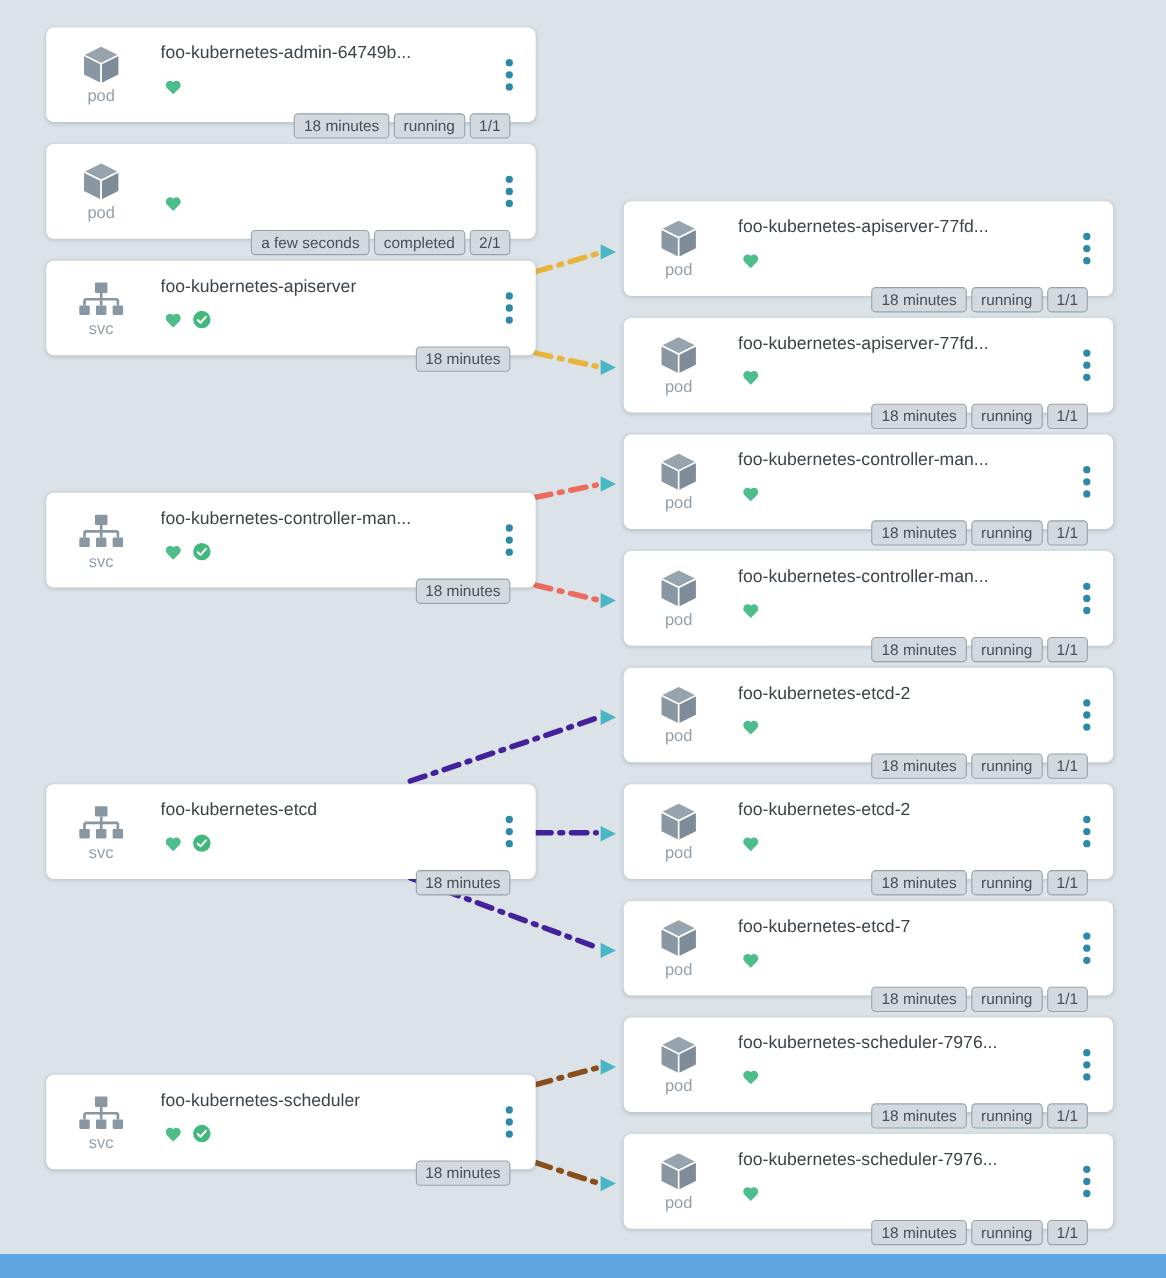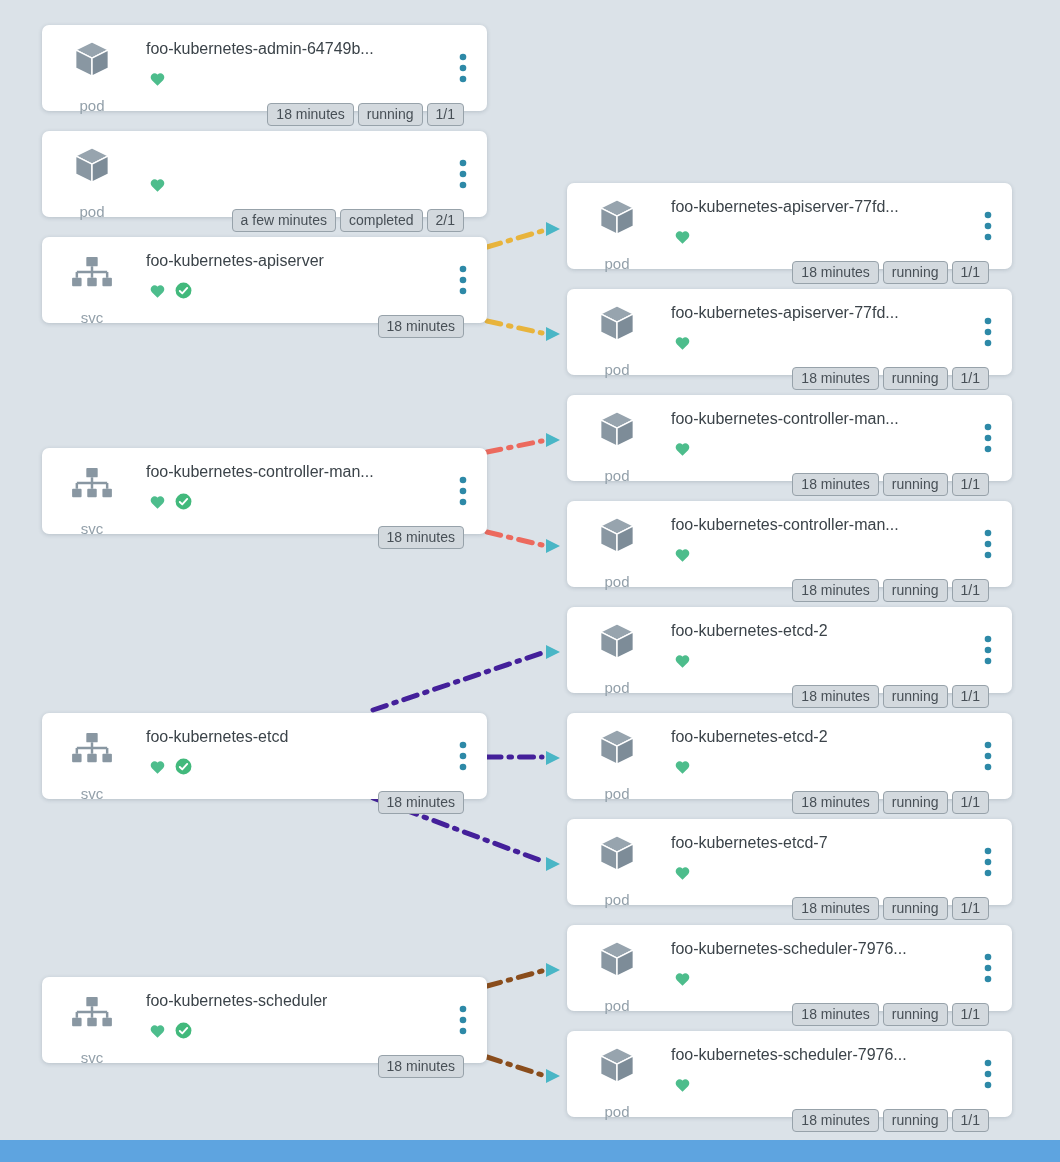--- a/index.html
+++ b/index.html
@@ -5,21 +5,21 @@
   html,body{margin:0;padding:0;}
   body{font-family:"Liberation Sans", sans-serif;}
   .canvas{position:relative;width:1060px;height:1162px;background:#dbe2e8;overflow:hidden;}
   .edge-layer{position:absolute;left:0;top:0;z-index:0;}
   .edge{fill:none;stroke-width:5;stroke-dasharray:14 8 2.5 8;stroke-linecap:round;}
   .card{position:absolute;width:445px;height:86px;background:#ffffff;border-radius:7px;
         box-shadow:0 1px 4px rgba(40,60,80,.20);z-index:1;cursor:pointer;}
   .icon-wrap{position:absolute;left:26px;top:14px;width:48px;text-align:center;}
   .node-icon{width:42px;height:40px;display:block;margin:0 auto;}
   .node-icon.svc{height:36px;margin-top:4px;}
-  .type-label{font-size:15px;color:#93a0aa;margin-top:18px;}
+  .type-label{font-size:15px;color:#93a0aa;margin-top:0px;}
   .title{position:absolute;left:104px;top:15px;font-size:16px;color:#3b4349;
          white-space:nowrap;max-width:310px;overflow:hidden;}
   .health{position:absolute;left:106px;top:44px;display:flex;gap:7px;align-items:center;}
   .health svg{width:19px;height:19px;display:block;}
   .kebab{position:absolute;right:20px;top:28px;width:8px;height:30px;cursor:pointer;}
   .kebab svg{width:8px;height:30px;display:block;}
   .badges{position:absolute;right:23px;top:78px;display:flex;gap:4px;}
   .badge{background:#d3d9de;border:1px solid #97a2aa;border-radius:4px;padding:0 8px;
          font-size:14px;line-height:21px;color:#474f56;white-space:nowrap;}
   .bottom-bar{position:absolute;left:0;bottom:0;z-index:2;display:block;}
@@ -132,21 +132,21 @@
       <svg fill="#4dbd8c">
           <use href="#sym-heart"></use>
         </svg>
     </div>
     <div class="kebab">
       <svg color="#2d89a7">
           <use href="#sym-kebab"></use>
         </svg>
     </div>
     <div class="badges">
-      <span class="badge">a few minutes</span>
+      <span class="badge">a few seconds</span>
       <span class="badge">completed</span>
       <span class="badge">2/1</span>
     </div>
   </div>
 
   <div class="card" style="left:42px;top:237px">
     <div class="icon-wrap">
       <svg class="node-icon svc">
           <use href="#sym-hier"></use>
         </svg>

